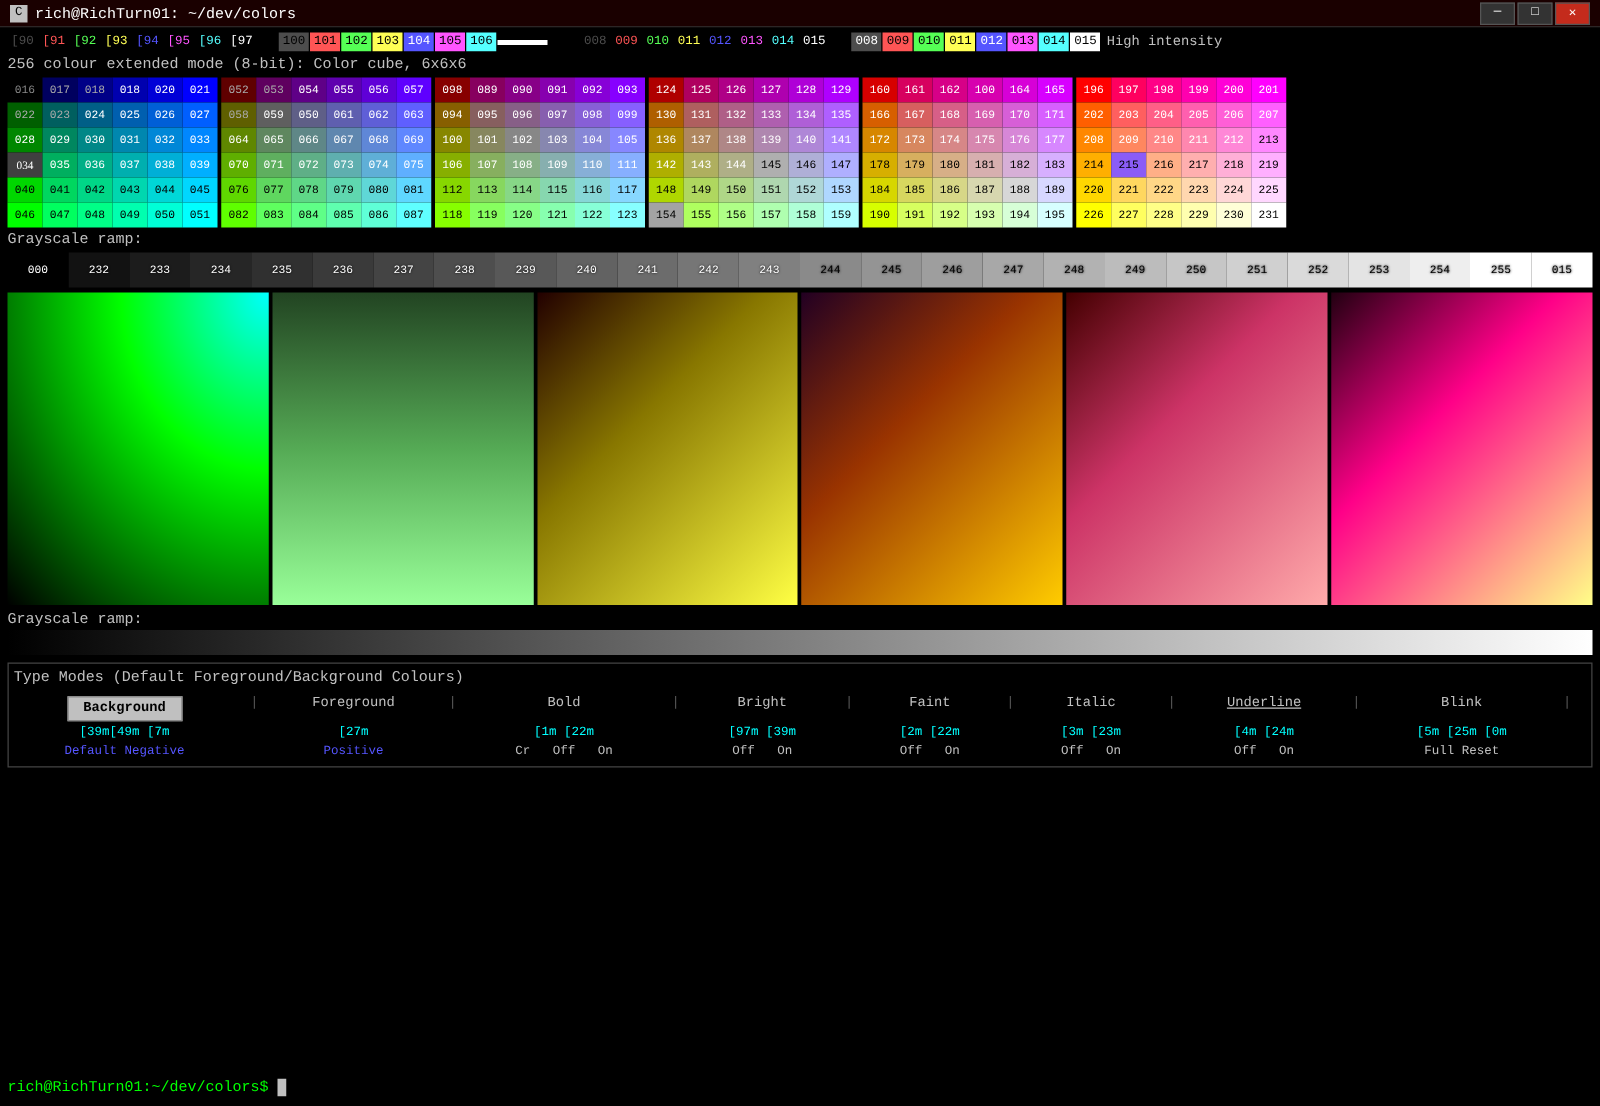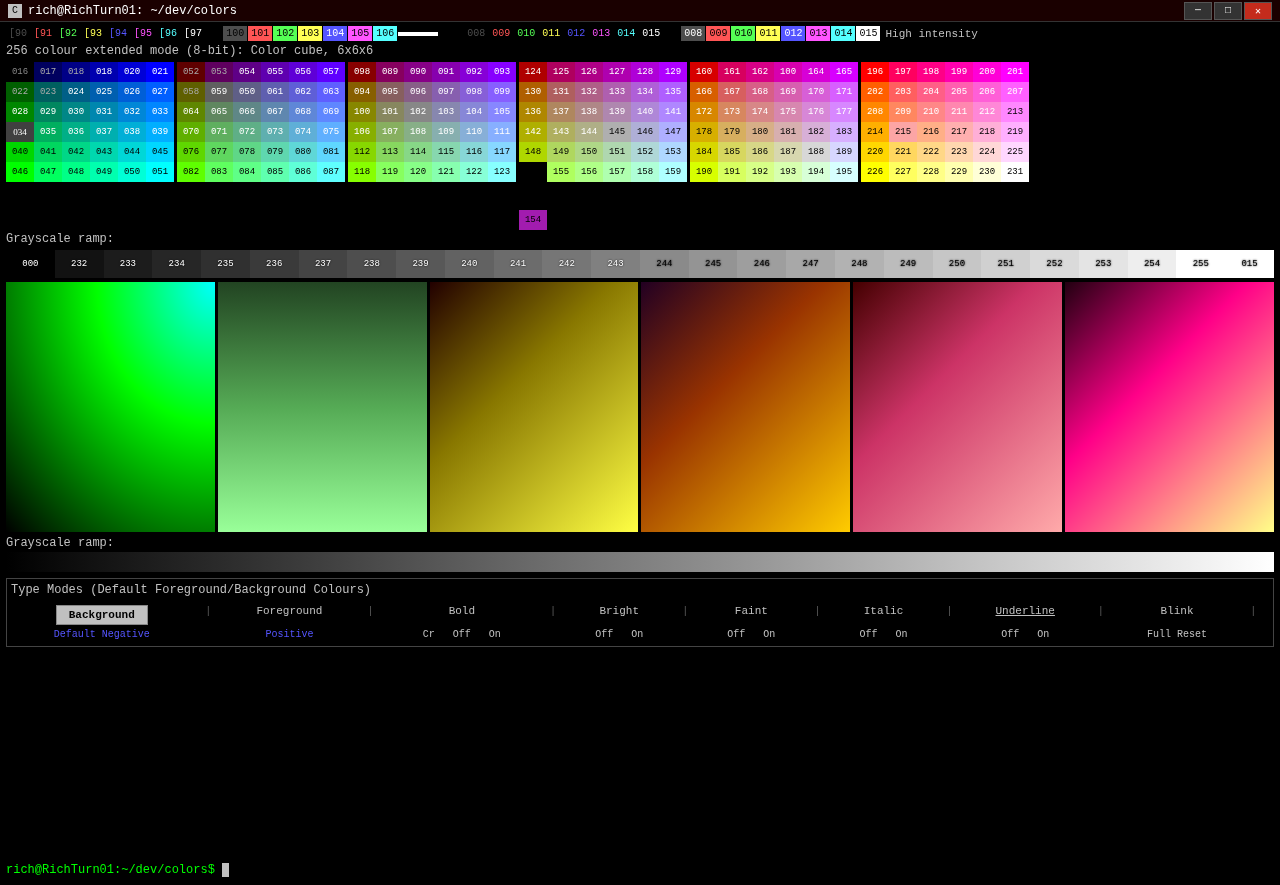--- a/index.html
+++ b/index.html
@@ -395,21 +395,21 @@
         <div class="color-cell" style="background:#afafd7;color:#000;">146</div>
         <div class="color-cell" style="background:#afafff;color:#000;">147</div>
 
         <div class="color-cell" style="background:#afd700;color:#000;">148</div>
         <div class="color-cell" style="background:#afd75f;color:#000;">149</div>
         <div class="color-cell" style="background:#afd787;color:#000;">150</div>
         <div class="color-cell" style="background:#afd7af;color:#000;">151</div>
         <div class="color-cell" style="background:#afd7d7;color:#000;">152</div>
         <div class="color-cell" style="background:#afd7ff;color:#000;">153</div>
 
-        <div class="color-cell" style="background:#a21caf;color:#000;margin-top:48px;">154</div>
+        <div class="color-cell" style="background:#a3a3a3;color:#000;">154</div>
         <div class="color-cell" style="background:#afff5f;color:#000;">155</div>
         <div class="color-cell" style="background:#afff87;color:#000;">156</div>
         <div class="color-cell" style="background:#afffaf;color:#000;">157</div>
         <div class="color-cell" style="background:#afffd7;color:#000;">158</div>
         <div class="color-cell" style="background:#afffff;color:#000;">159</div>
       </div>
     </div>
 
     <div style="display:inline-block;margin-left:2px;">
       <div style="display:grid;grid-template-columns:repeat(6,28px);gap:0;">
@@ -474,21 +474,21 @@
         <div class="color-cell" style="background:#ff5fff;color:#fff;">207</div>
 
         <div class="color-cell" style="background:#ff8700;color:#fff;">208</div>
         <div class="color-cell" style="background:#ff875f;color:#fff;">209</div>
         <div class="color-cell" style="background:#ff8787;color:#fff;">210</div>
         <div class="color-cell" style="background:#ff87af;color:#fff;">211</div>
         <div class="color-cell" style="background:#ff87d7;color:#fff;">212</div>
         <div class="color-cell" style="background:#ff87ff;color:#000;">213</div>
 
         <div class="color-cell" style="background:#ffaf00;color:#000;">214</div>
-        <div class="color-cell" style="background:#fca5a5;color:#000;">215</div>
+        <div class="color-cell" style="background:#8b5cf6;color:#000;">215</div>
         <div class="color-cell" style="background:#ffaf87;color:#000;">216</div>
         <div class="color-cell" style="background:#ffafaf;color:#000;">217</div>
         <div class="color-cell" style="background:#ffafd7;color:#000;">218</div>
         <div class="color-cell" style="background:#ffafff;color:#000;">219</div>
 
         <div class="color-cell" style="background:#ffd700;color:#000;">220</div>
         <div class="color-cell" style="background:#ffd75f;color:#000;">221</div>
         <div class="color-cell" style="background:#ffd787;color:#000;">222</div>
         <div class="color-cell" style="background:#ffd7af;color:#000;">223</div>
         <div class="color-cell" style="background:#ffd7d7;color:#000;">224</div>
@@ -594,20 +594,38 @@
         <td style="color:#c0c0c0;">Faint</td>
         <td class="separator-cell">|</td>
         <td style="color:#c0c0c0;">Italic</td>
         <td class="separator-cell">|</td>
         <td style="color:#c0c0c0;text-decoration:underline;">Underline</td>
         <td class="separator-cell">|</td>
         <td style="color:#c0c0c0;">Blink</td>
         <td class="separator-cell">|</td>
       </tr>
       <tr>
+        <td style="color:#00ffff;font-size:10px;">[39m[49m [7m</td>
+        <td></td>
+        <td style="color:#00ffff;font-size:10px;">[27m</td>
+        <td></td>
+        <td style="color:#00ffff;font-size:10px;">[1m [22m</td>
+        <td></td>
+        <td style="color:#00ffff;font-size:10px;">[97m [39m</td>
+        <td></td>
+        <td style="color:#00ffff;font-size:10px;">[2m [22m</td>
+        <td></td>
+        <td style="color:#00ffff;font-size:10px;">[3m [23m</td>
+        <td></td>
+        <td style="color:#00ffff;font-size:10px;">[4m [24m</td>
+        <td></td>
+        <td style="color:#00ffff;font-size:10px;">[5m [25m [0m</td>
+        <td></td>
+      </tr>
+      <tr>
         <td style="color:#5555ff;font-size:10px;">Default Negative</td>
         <td></td>
         <td style="color:#5555ff;font-size:10px;">Positive</td>
         <td></td>
         <td style="color:#c0c0c0;font-size:10px;">Cr&nbsp;&nbsp;&nbsp;Off&nbsp;&nbsp;&nbsp;On</td>
         <td></td>
         <td style="color:#c0c0c0;font-size:10px;">Off&nbsp;&nbsp;&nbsp;On</td>
         <td></td>
         <td style="color:#c0c0c0;font-size:10px;">Off&nbsp;&nbsp;&nbsp;On</td>
         <td></td>

